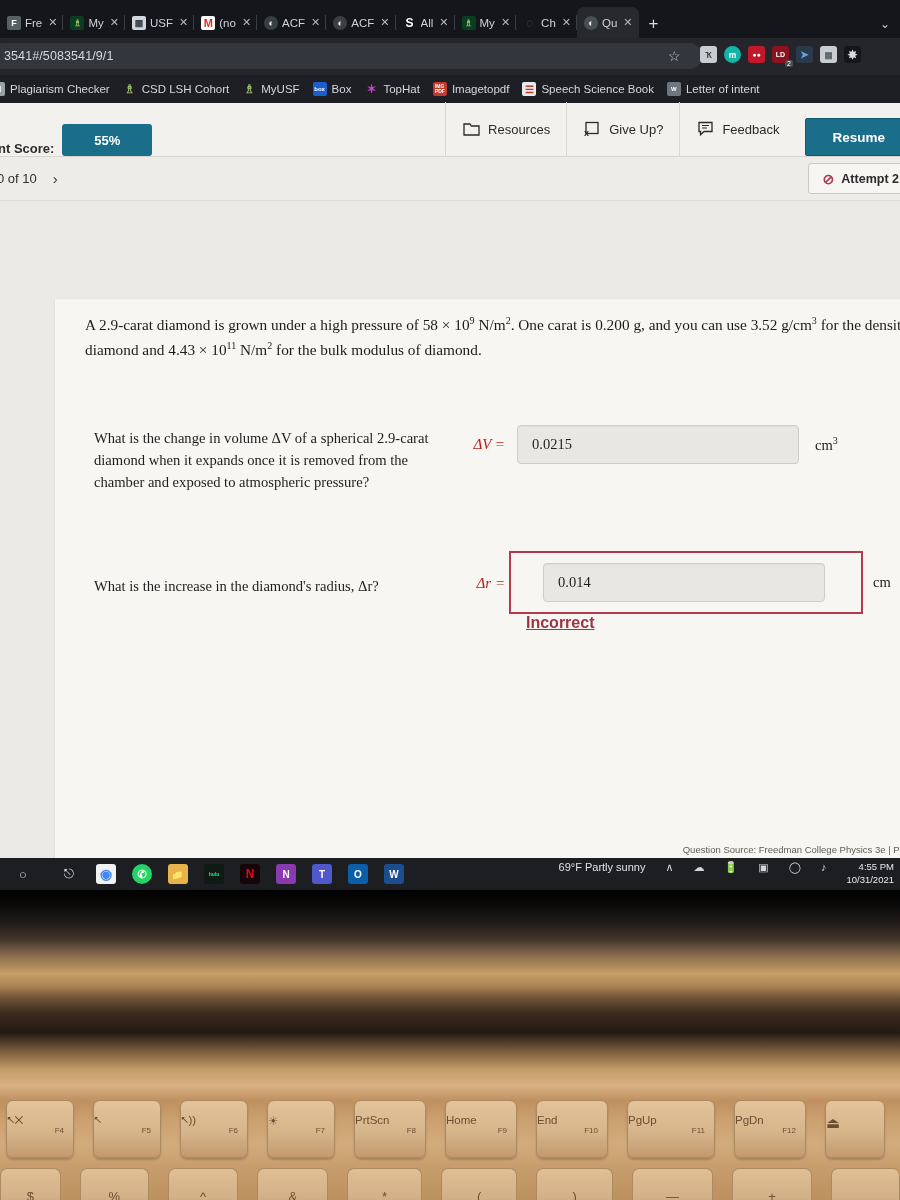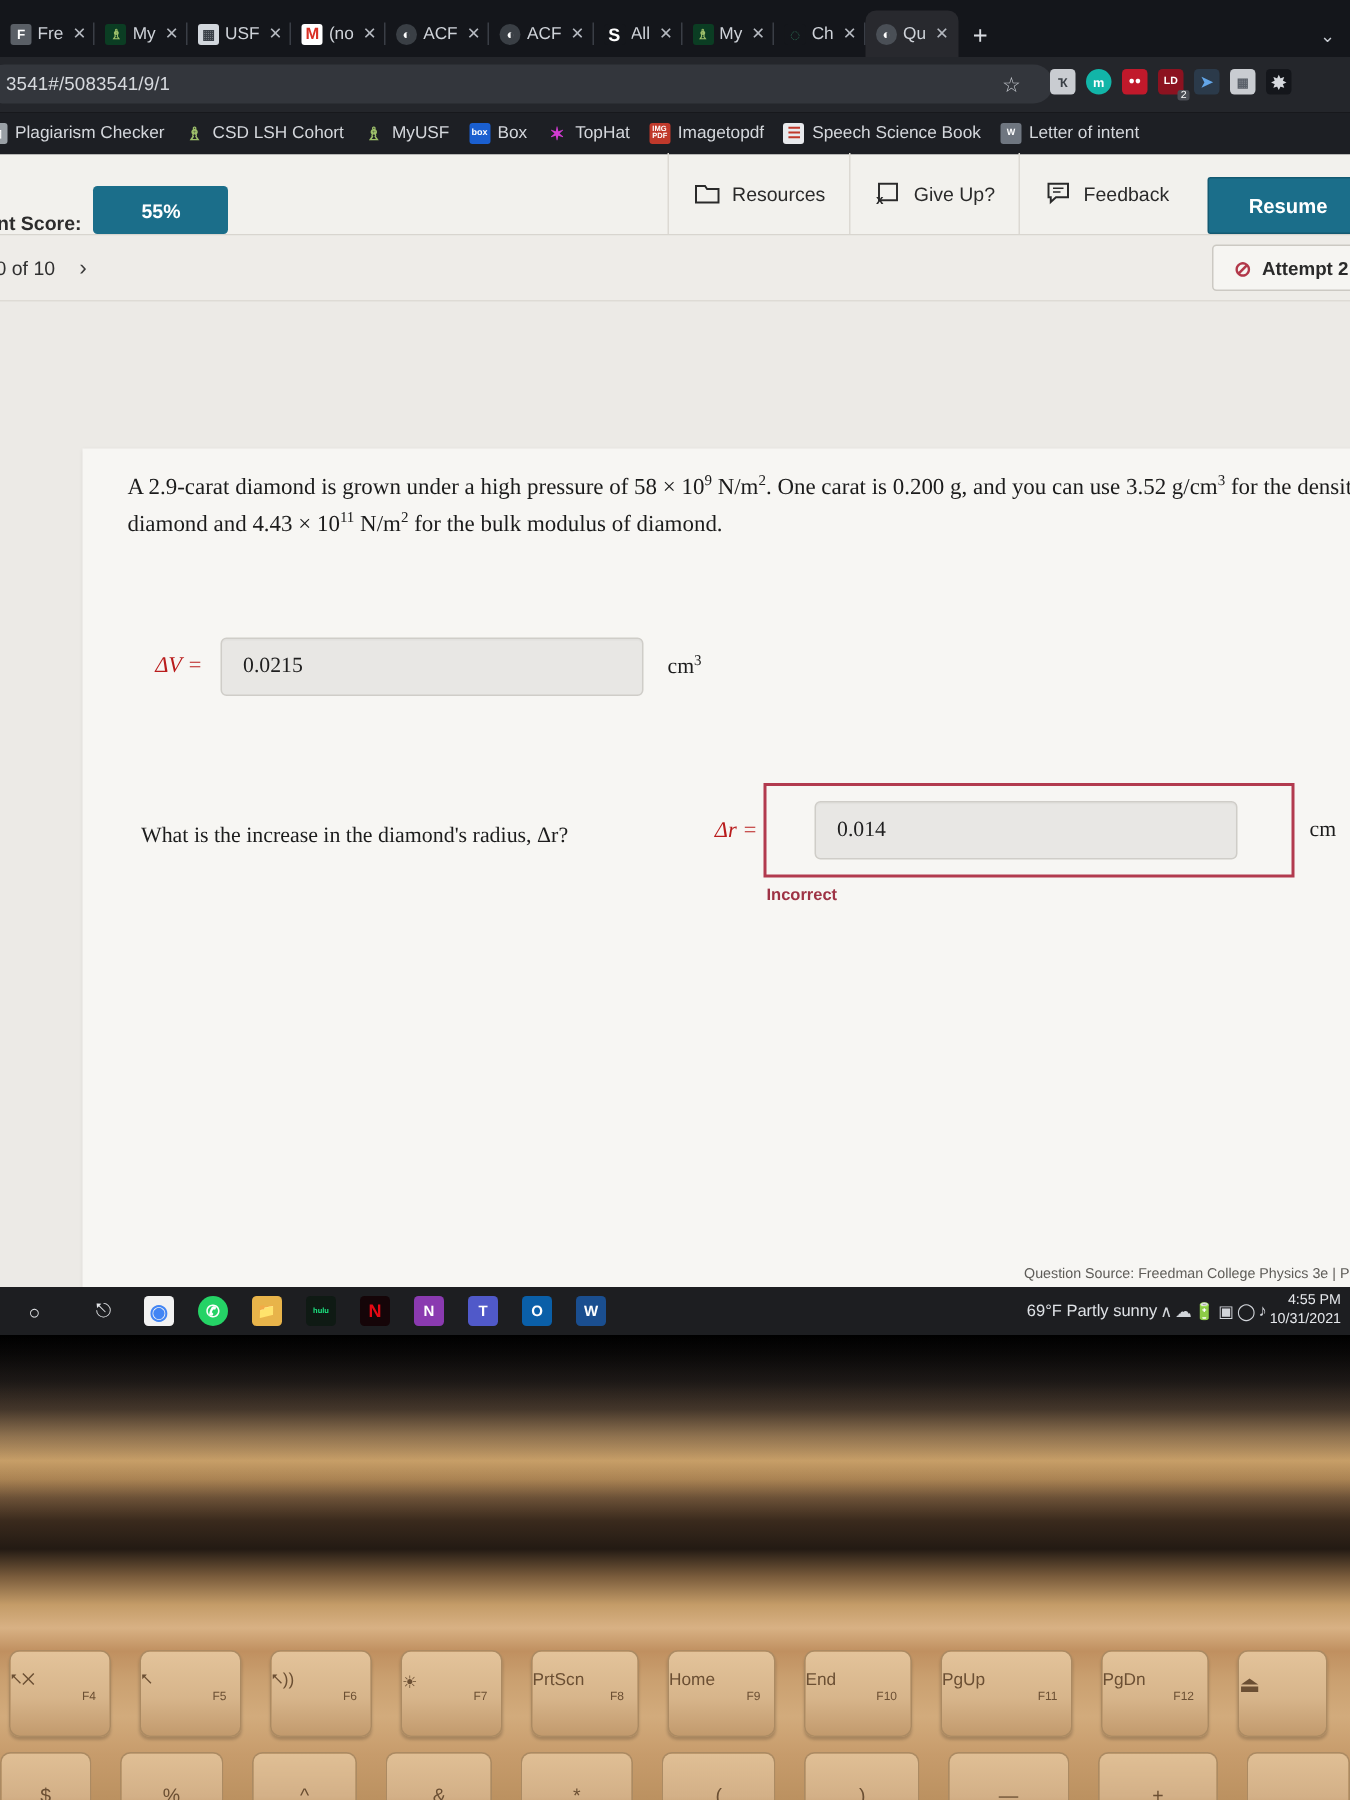--- a/index.html
+++ b/index.html
@@ -164,22 +164,22 @@
     color: #1c1c1c; margin-left: 16px;
   }
   .sup { font-size: 10px; vertical-align: super; }
 
   .wrongwrap {
     position: relative; border: 2px solid #b23a4e;
     padding: 10px 36px 10px 10px; margin-left: 4px;
     display: inline-flex; align-items: center;
   }
   .wrong-msg {
-    position: absolute; left: 0; bottom: -20px;
-    font-size: 11px; color: #9e3345; font-weight: 600;
+    position: absolute; left: 15px; bottom: -20px;
+    font-size: 16px; color: #9e3345; font-weight: 600; text-decoration: underline;
   }
 
   .source {
     position: absolute; right: -4px; bottom: 4px;
     font-size: 9.5px; color: #5e5c58; white-space: nowrap;
   }
 
   
   .taskbar {
     position: absolute; top: 858px; left: 0; width: 900px; height: 32px;
@@ -189,21 +189,21 @@
   .tb-icons { display: flex; align-items: center; gap: 16px; margin-left: 4px; }
   .tb-app {
     width: 20px; height: 20px; border-radius: 3px;
     display: flex; align-items: center; justify-content: center;
     font-size: 9px; color: #fff; font-weight: bold; position: relative; overflow:hidden;
   }
   .tb-app.run::after {
     content:""; position: absolute; left: 1px; right: 1px; bottom: -6px;
     height: 2px; background: #5aa7d8;
   }
-  .tray { margin-left: auto; display: flex; align-items: center; gap: 2px; padding-right: 6px; }
+  .tray { margin-left: auto; display: flex; gap: 20px; padding-right: 6px; }
   .weather { color: #dfe2e6; font-size: 11px; white-space: nowrap; }
   .tray-ico { color: #d2d5da; font-size: 11px; }
   .clock { color: #e6e8ec; font-size: 9.5px; text-align: right; line-height: 1.35; }
 
   
   .desk {
     position: absolute; top: 890px; left: 0; width: 900px; height: 310px;
     background: linear-gradient(180deg,#000 0%,#060505 4%,#151110 10%,
       #3a2c21 16%, #8a6b47 22%, #c49a62 27%, #a8804f 31%,
       #6a4f35 35%, #3a2a1d 40%, #231a13 46%,
@@ -399,20 +399,21 @@
         <span>Attempt 2</span>
       </div>
     </div>
 
     <div class="qcard">
       <div class="stem">
         A 2.9-carat diamond is grown under a high pressure of 58 × 10<span class="sup">9</span> N/m<span class="sup">2</span>. One carat is 0.200 g, and you can use 3.52 g/cm<span class="sup">3</span> for the density of diamond and 4.43 × 10<span class="sup">11</span> N/m<span class="sup">2</span> for the bulk modulus of diamond.
       </div>
 
       <div class="part" style="margin-top:62px">
+        <div class="part-text">What is the change in volume ΔV of a spherical 2.9-carat diamond when it expands once it is removed from the chamber and exposed to atmospheric pressure?</div>
         <div class="ansblock">
           <span class="eqlab">ΔV =</span>
           <div class="field">
             <span>0.0215</span>
           </div>
           <span class="unit">
             <span>cm</span><span class="sup">3</span>
           </span>
         </div>
       </div>

